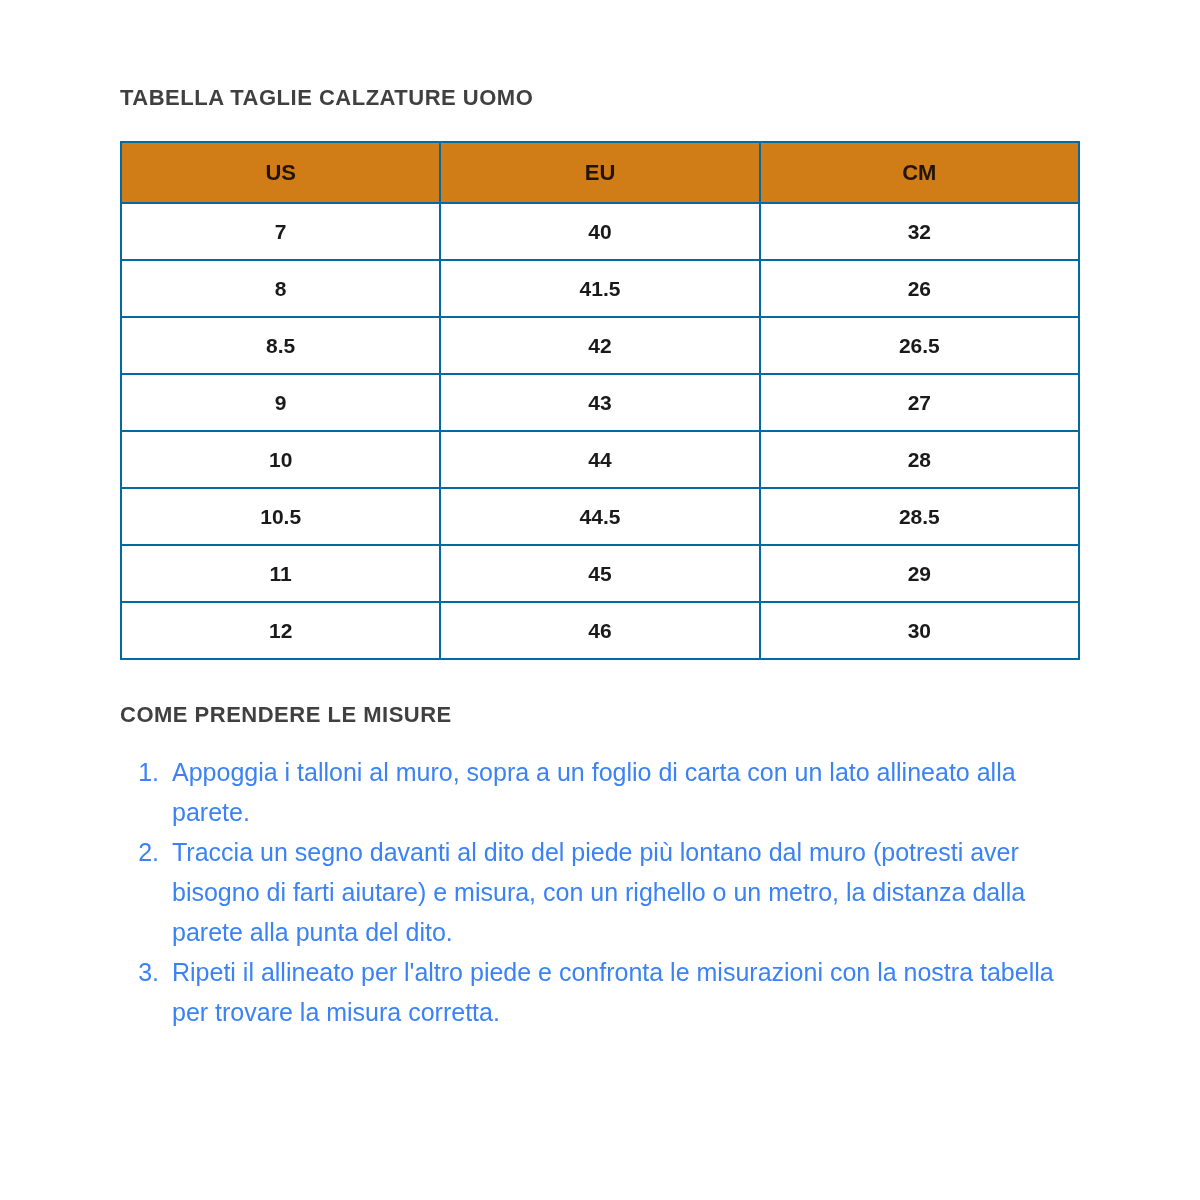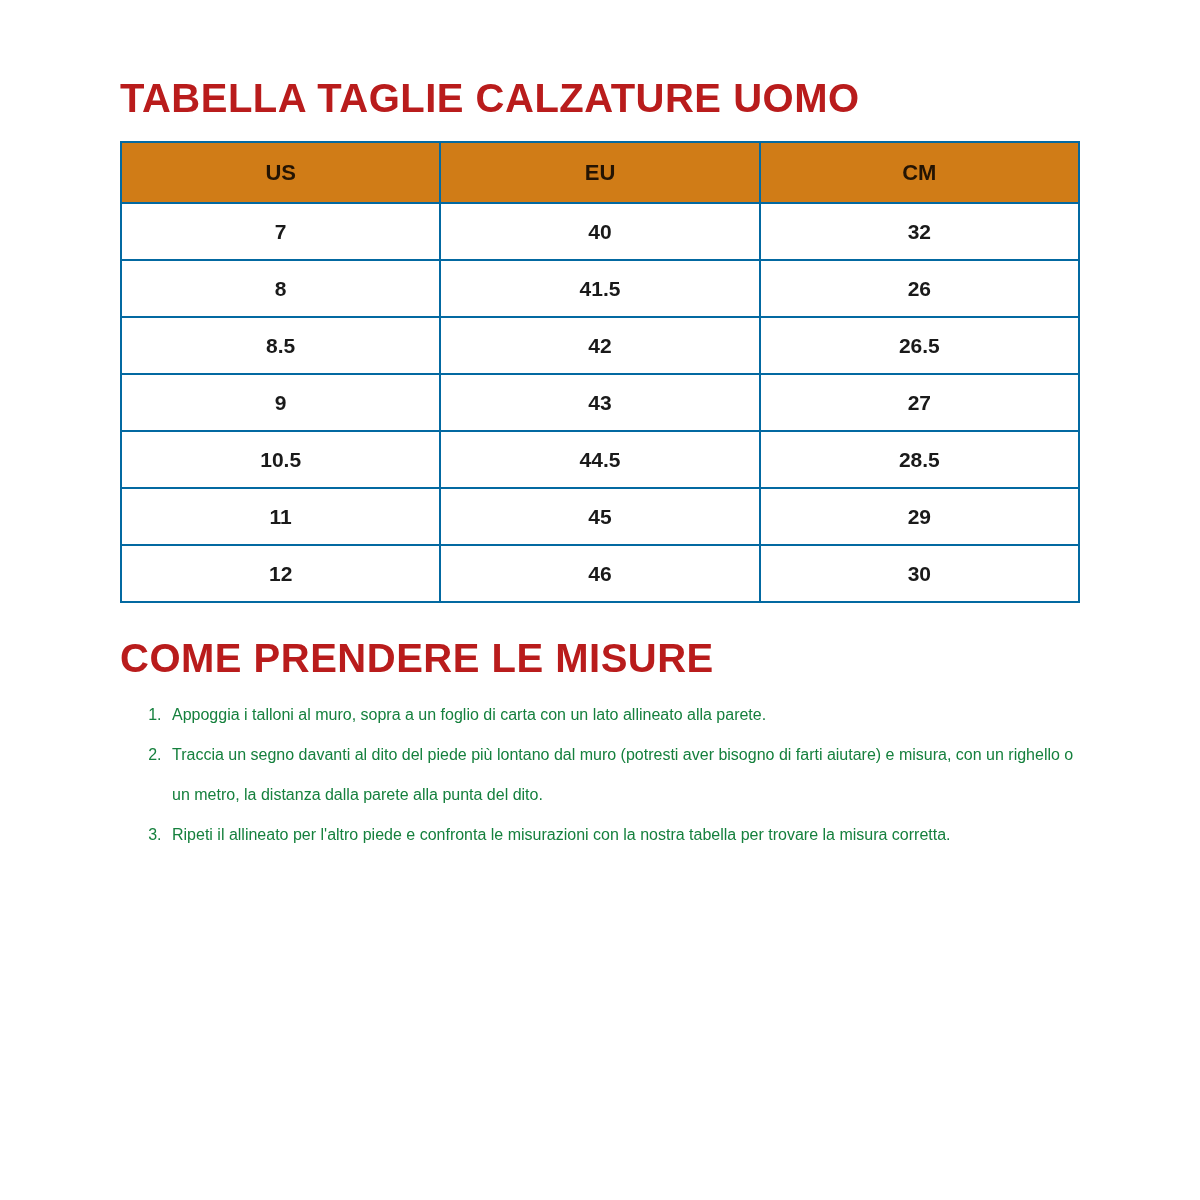--- a/index.html
+++ b/index.html
@@ -13,25 +13,25 @@
   .page {
     width: 1200px;
     height: 1200px;
     background: #ffffff;
     overflow: hidden;
   }
   .content {
     padding: 0 120px;
   }
   h1.section-title, h2.section-title {
-    font-size: 40px;
+    font-size: 22px;
     line-height: 30px;
     font-weight: bold;
     letter-spacing: 0.5px;
-    color: #b91c1c;
+    color: #404040;
     margin: 0;
   }
   h1.section-title { margin-top: 83px; }
   h2.section-title { margin-top: 40px; }
 
   table.size-table {
     margin-top: 28px;
     width: 100%;
     border-collapse: collapse;
     table-layout: fixed;
@@ -52,23 +52,23 @@
   table.size-table td {
     height: 57px;
     font-size: 21px;
     color: #1a1a1a;
     background: #ffffff;
   }
 
   ol.steps {
     margin: 22px 0 16px 0;
     padding-left: 46px;
-    font-size: 16px;
+    font-size: 25px;
     line-height: 40px;
-    color: #15803d;
+    color: #3b82f6;
   }
   ol.steps li {
     padding-left: 6px;
   }
 </style>
 </head>
 <body>
 
 <div class="page">
   <div class="content">
@@ -98,20 +98,25 @@
             <td>8.5</td>
             <td>42</td>
             <td>26.5</td>
           </tr>
           <tr>
             <td>9</td>
             <td>43</td>
             <td>27</td>
           </tr>
           <tr>
+            <td>10</td>
+            <td>44</td>
+            <td>28</td>
+          </tr>
+          <tr>
             <td>10.5</td>
             <td>44.5</td>
             <td>28.5</td>
           </tr>
           <tr>
             <td>11</td>
             <td>45</td>
             <td>29</td>
           </tr>
           <tr>

